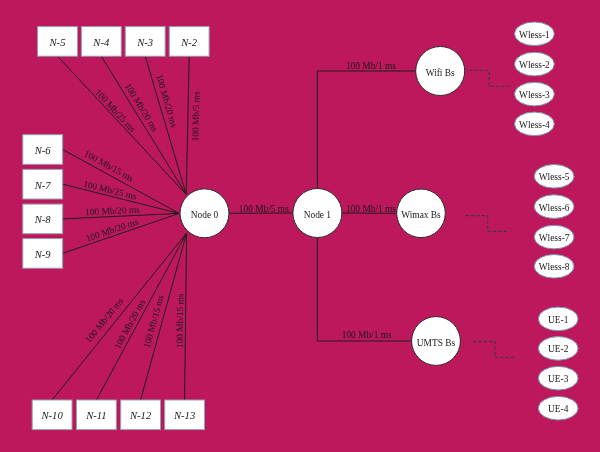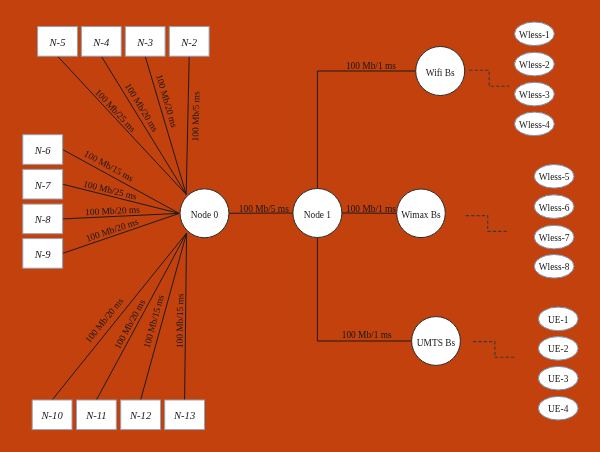--- a/index.html
+++ b/index.html
@@ -1,16 +1,16 @@
 <!DOCTYPE html>
 <html><head>
 <meta charset="utf-8">
 <style>
   html,body{margin:0;padding:0;background:#ffffff;}
-  #stage{position:relative;width:600px;height:452px;background:#c2410c;overflow:hidden;
+  #stage{position:relative;width:600px;height:452px;background:#be185d;overflow:hidden;
     font-family:"Liberation Serif","DejaVu Serif",serif;}
   svg#topo{position:absolute;left:0;top:0;width:600px;height:452px;display:block;
     transform:translateZ(0);}
   .boxshape{fill:#ffffff;stroke:#90a3b4;stroke-width:1;}
   .ellshape{fill:#ffffff;stroke:#7591b0;stroke-width:1;}
   .circshape{fill:#ffffff;stroke:#2b2b2b;stroke-width:1;}
   .edge{stroke:#1c1c1c;stroke-width:1;fill:none;}
   .dashed{stroke:#3a3a3a;stroke-width:1.1;fill:none;stroke-dasharray:3.25 2.1;stroke-linecap:butt;}
   text{fill:#17171a;}
   .boxlabel{font-style:italic;font-size:10.6px;text-anchor:middle;}

